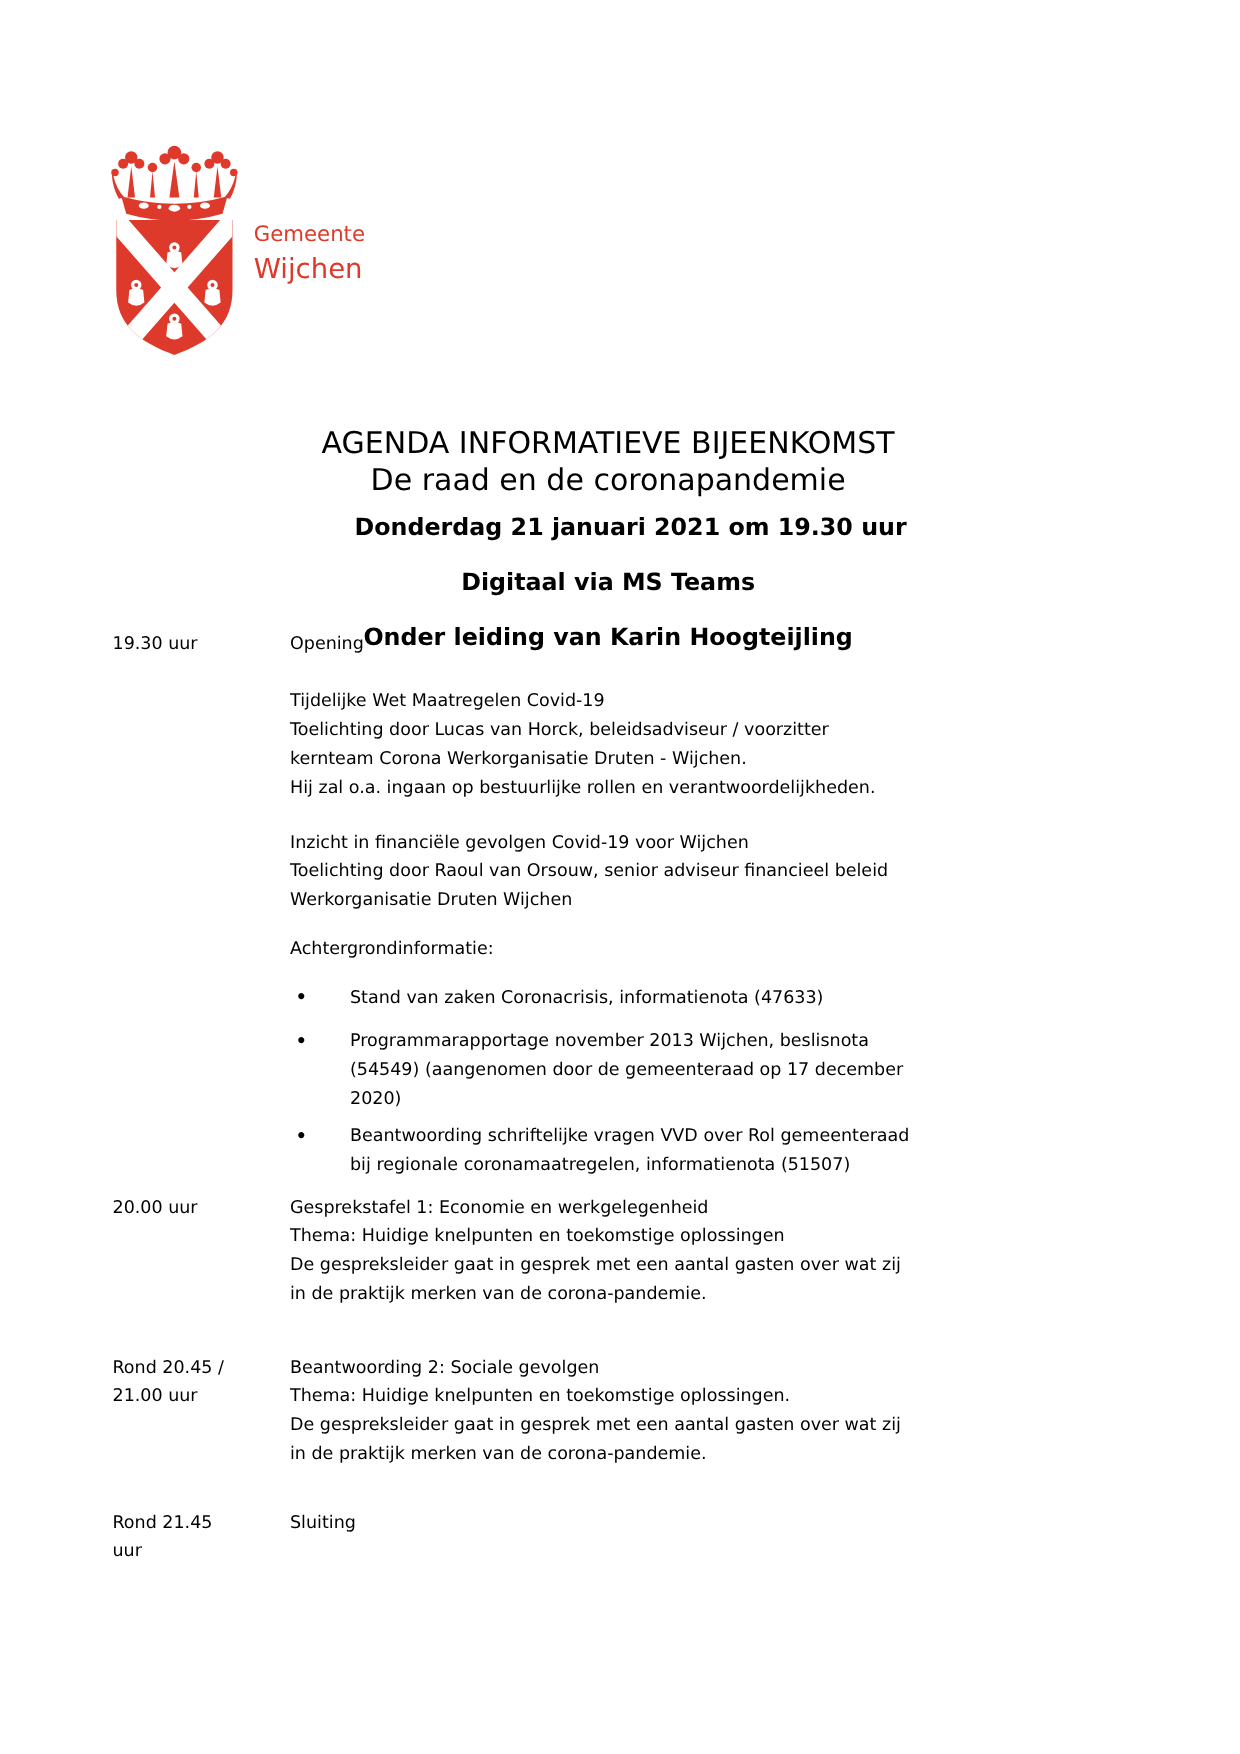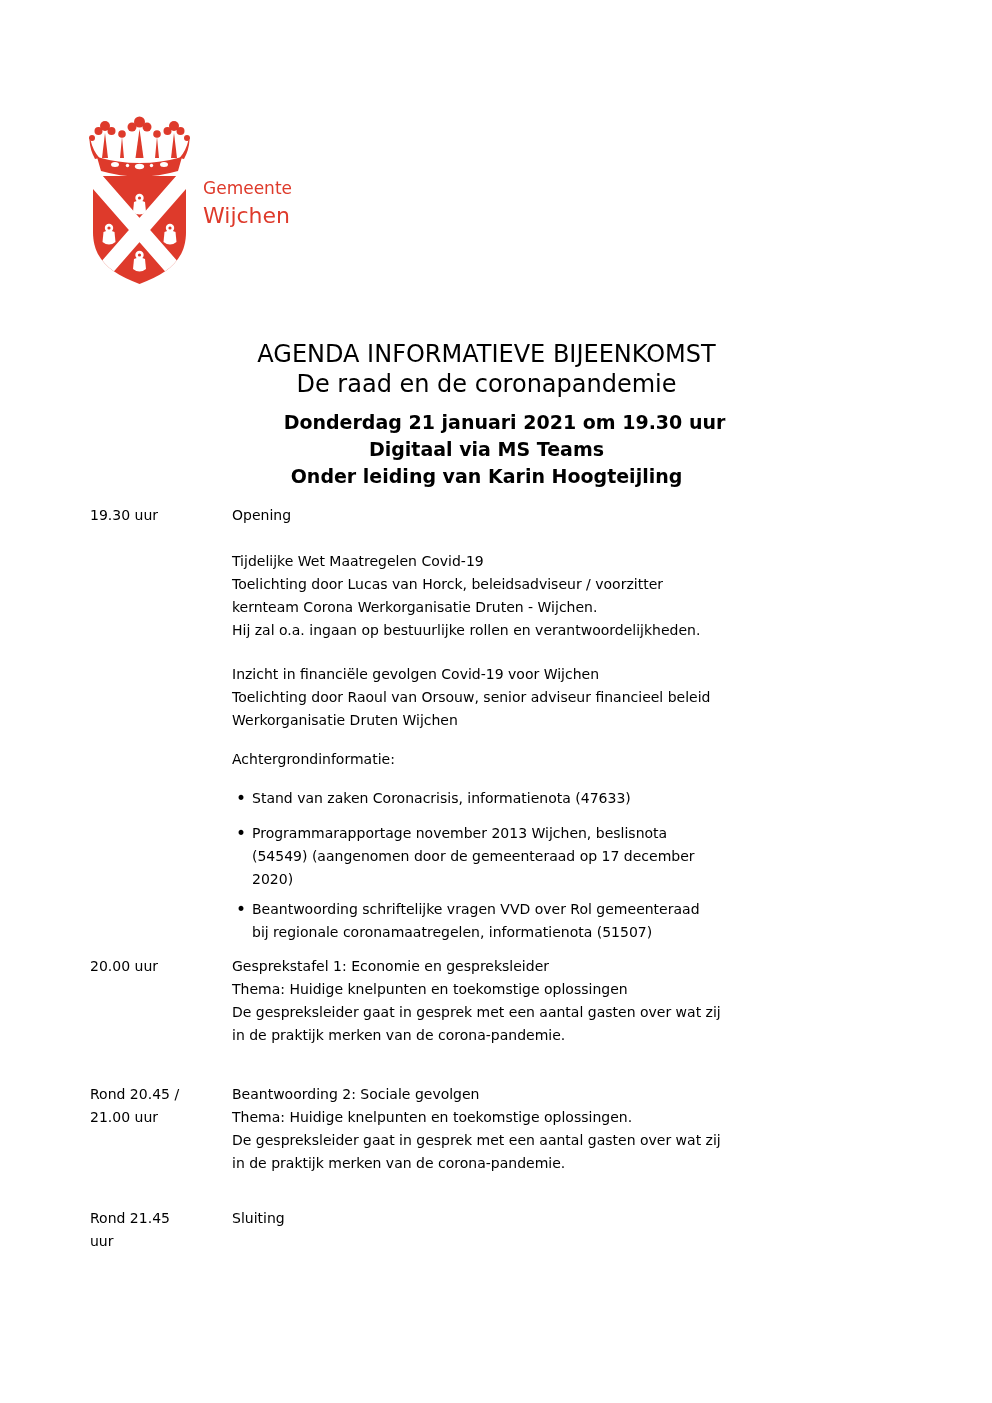--- a/index.html
+++ b/index.html
@@ -19,34 +19,34 @@
     position:absolute; left:118px; top:66px;
     font-size:17px; line-height:20px; color:#de3a2b; white-space:nowrap;
   }
   .logo .lg2 {
     position:absolute; left:118px; top:87px;
     font-size:22px; line-height:34px; color:#de3a2b; white-space:nowrap;
   }
   
   .titles { position:absolute; left:0; top:339px; width:973px; text-align:center; }
   .t1 { font-size:24px; line-height:30px; font-weight:normal; }
-  .t2 { font-size:19px; line-height:24px; font-weight:bold; margin-top:3px; }
+  .t2 { font-size:19px; line-height:24px; font-weight:bold; margin-top:20px; }
   .t2.m1 { margin-top:11px;padding-left:36px; }
   
   .row { position:absolute; left:0; width:992px; }
   .time { position:absolute; left:90px; width:150px; }
   .body { position:absolute; left:232px; width:730px; }
   .ln { font-size:14px; line-height:23px; white-space:nowrap; }
   .r0 { top:504px; } .r1 { top:550px; } .r2 { top:663px; } .r3 { top:748px; }
   .r4 { top:955px; } .r5 { top:1083px; } .r6 { top:1207px; }
   
   .brow { position:absolute; left:236px; width:720px; }
   .b0 { top:787px; } .b1 { top:822px; } .b2 { top:898px; }
   .dot { position:absolute; left:0; top:0; font-size:17px; line-height:23px; }
-  .btext { position:absolute; left:16px; top:0; width:680px; }
+  .btext { position:absolute; left:44px; top:0; width:680px; }
 </style>
 </head>
 <body>
 
 <div class="page">
 
   <header class="logo">
     <svg width="110" height="175" viewBox="0 0 110 175" aria-hidden="true">
 
       <g fill="#de3a2b">
@@ -179,21 +179,21 @@
       <div class="ln">Beantwoording schriftelijke vragen VVD over Rol gemeenteraad</div>
       <div class="ln">bij regionale coronamaatregelen, informatienota (51507)</div>
     </div>
   </div>
 
   <section class="row r4">
     <div class="time">
       <div class="ln">20.00 uur</div>
     </div>
     <div class="body">
-      <div class="ln">Gesprekstafel 1: Economie en gespreksleider</div>
+      <div class="ln">Gesprekstafel 1: Economie en werkgelegenheid</div>
       <div class="ln">Thema: Huidige knelpunten en toekomstige oplossingen</div>
       <div class="ln">De gespreksleider gaat in gesprek met een aantal gasten over wat zij</div>
       <div class="ln">in de praktijk merken van de corona-pandemie.</div>
     </div>
   </section>
 
   <section class="row r5">
     <div class="time">
       <div class="ln">Rond 20.45 /</div>
       <div class="ln">21.00 uur</div>

